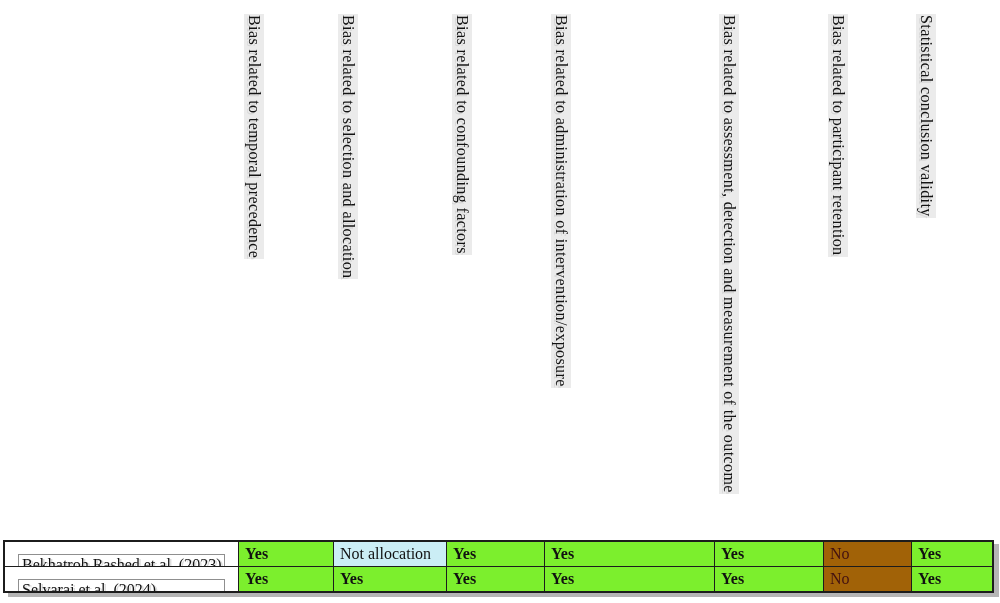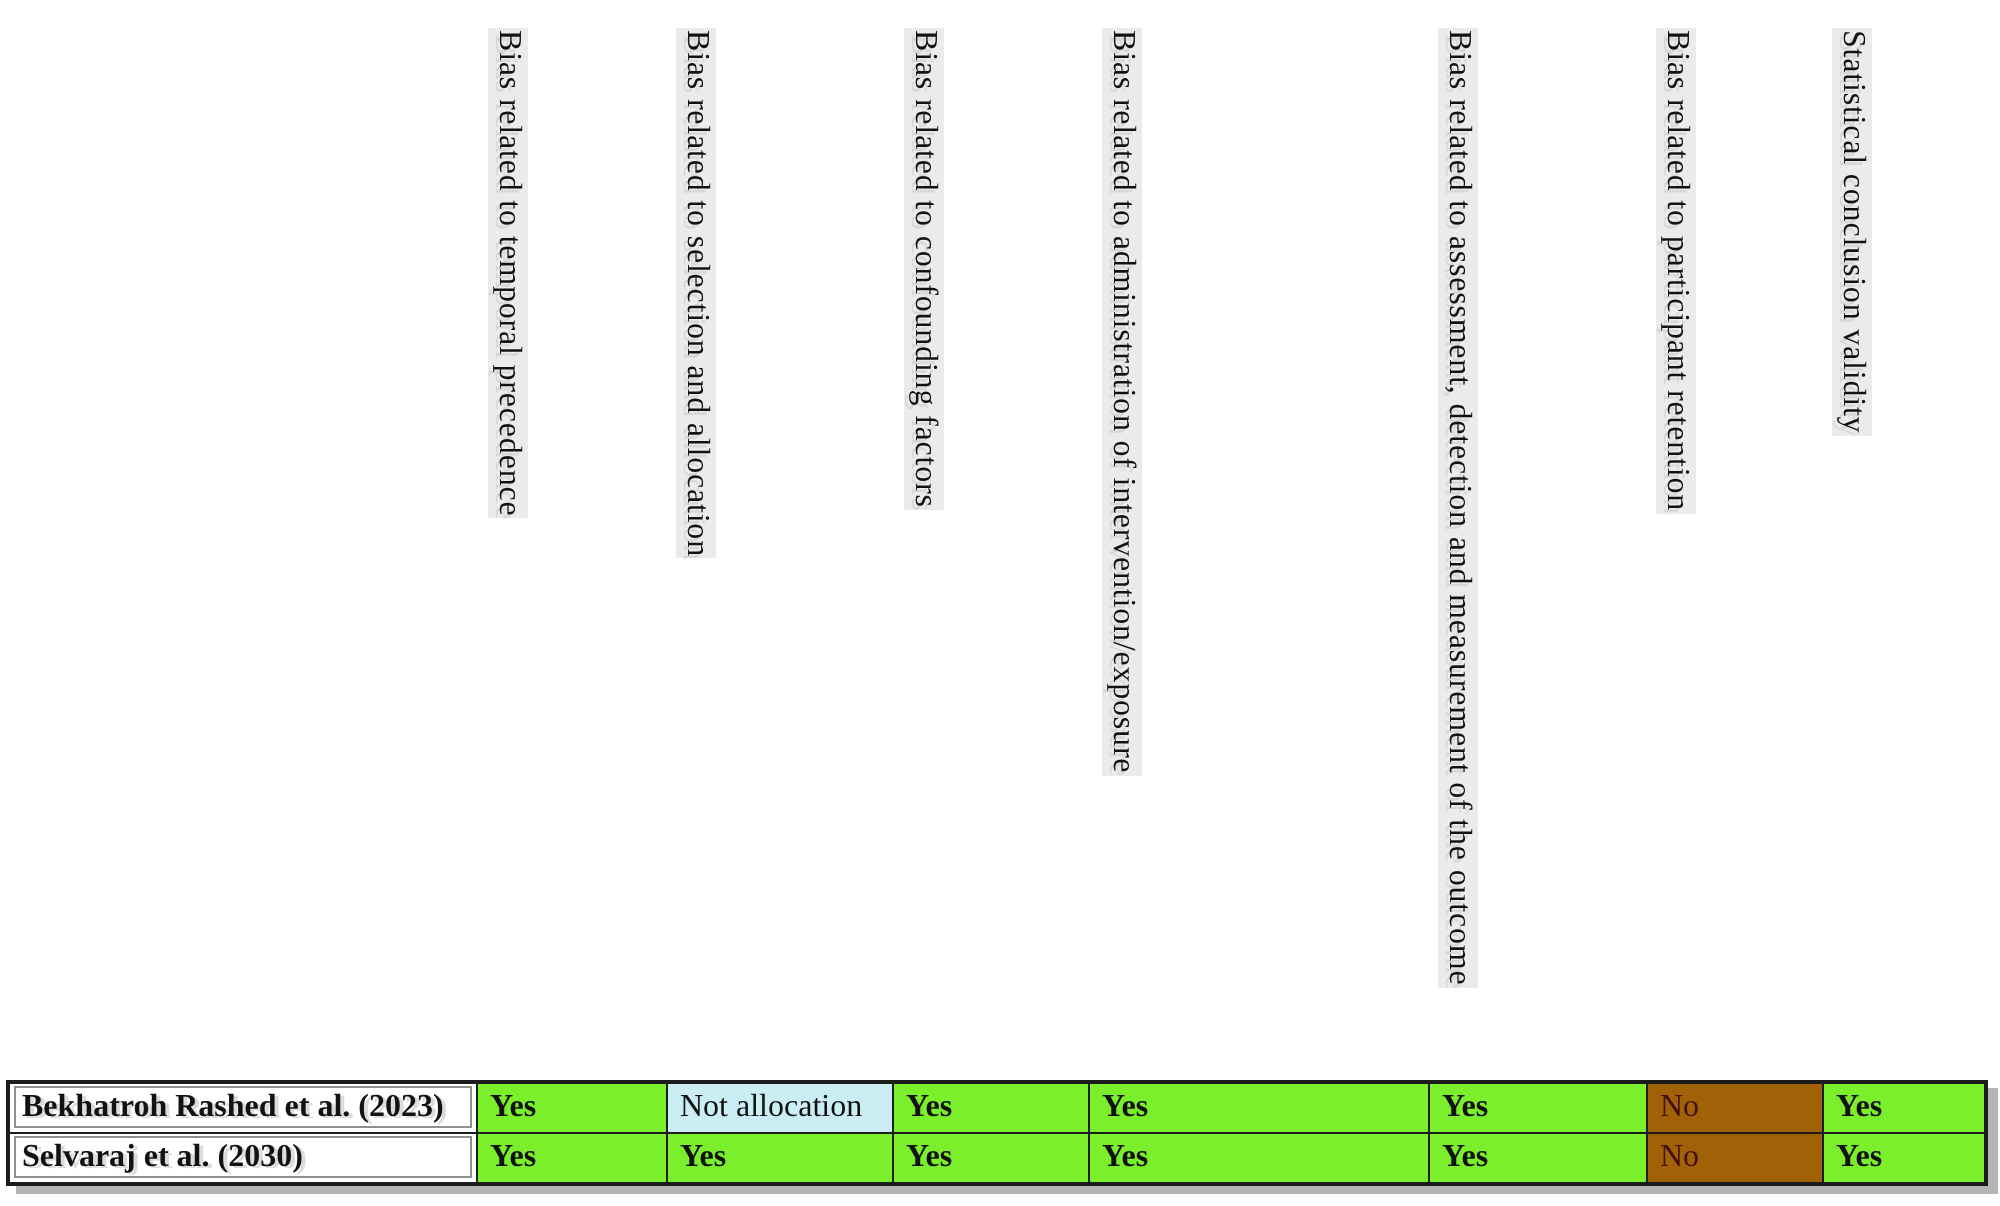--- a/index.html
+++ b/index.html
@@ -64,23 +64,22 @@
     box-sizing: border-box;
     overflow: hidden;
     white-space: nowrap;
     font-size: 16px;
     line-height: 23px;
     padding-left: 6px;
     color: #111111;
   }
   .studyCell {
     border-left: none;
-    padding: 0;
+    padding: 11px;
     background: #ffffff;
-    font-weight: bold;
   }
   .studyBox {
     display: block;
     margin: 1px 2px;
     height: 19px;
     line-height: 19px;
     border: 1px solid #8f8f8f;
     background: #ffffff;
     padding: 0 3px;
     overflow: hidden;
@@ -133,21 +132,21 @@
       <div class="cell" data-v="Not applicable">Not allocation</div>
       <div class="cell" data-v="Yes">Yes</div>
       <div class="cell" data-v="Yes">Yes</div>
       <div class="cell" data-v="Yes">Yes</div>
       <div class="cell" data-v="No">No</div>
       <div class="cell" data-v="Yes">Yes</div>
     </div>
 
     <div class="trow">
       <div class="cell studyCell">
-        <span class="studyBox">Selvaraj et al. (2030)</span>
+        <span class="studyBox">Selvaraj et al. (2024)</span>
       </div>
       <div class="cell" data-v="Yes">Yes</div>
       <div class="cell" data-v="Yes">Yes</div>
       <div class="cell" data-v="Yes">Yes</div>
       <div class="cell" data-v="Yes">Yes</div>
       <div class="cell" data-v="Yes">Yes</div>
       <div class="cell" data-v="No">No</div>
       <div class="cell" data-v="Yes">Yes</div>
     </div>
 

